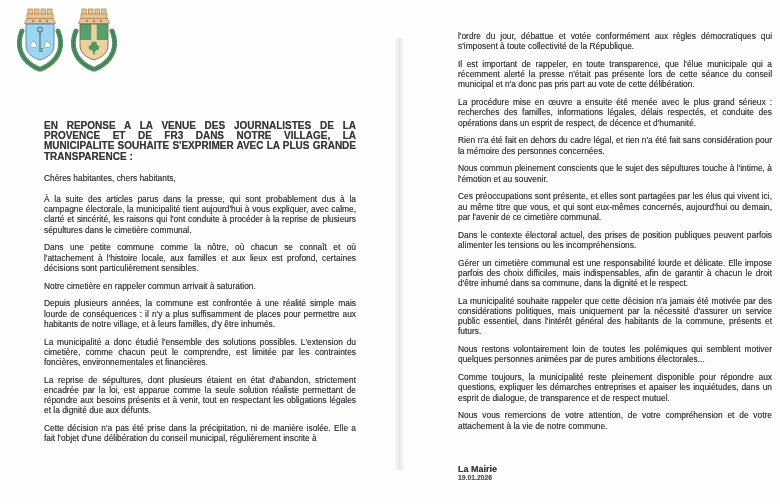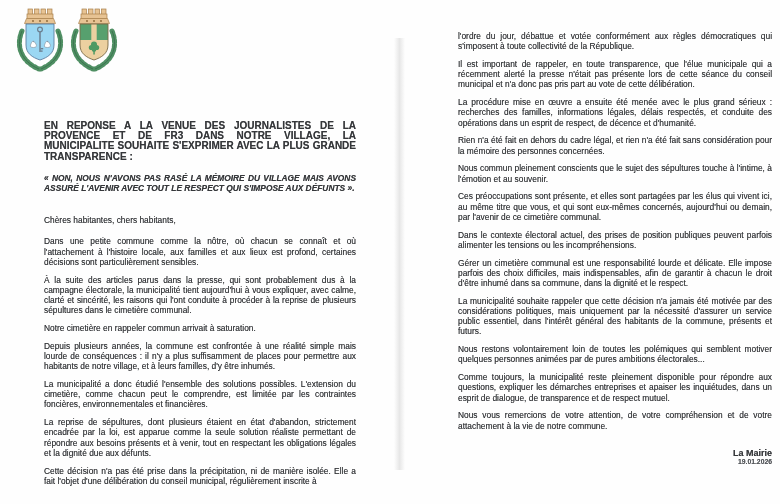--- a/index.html
+++ b/index.html
@@ -20,21 +20,21 @@
     font-size:8.4px;line-height:10.2px;font-weight:400;
     color:#35373a;
     text-shadow:0 0 .6px rgba(55,57,60,.65);
   }
   .col p{margin:0 0 7.6px 0;}
   .col-left{left:44px;top:121px;width:312px;}
   .col-right{left:458px;top:31px;width:314px;}
   .intro{font-weight:700;font-size:10px;margin-bottom:11px !important;}
   .quote{font-weight:700;font-style:italic;margin-bottom:22px !important;}
   .salutation{margin-bottom:11px !important;}
-  .signature{margin-top:17px;text-align:right;}
+  .signature{margin-top:33px;text-align:left;}
   .signature-name{font-weight:700;font-size:9px;line-height:10px;}
   .signature-date{font-weight:700;font-size:6.8px;line-height:8px;color:#55585c;}
 </style>
 </head>
 <body>
 
 <div class="sheet">
 
   <div class="emblems">
 
@@ -107,24 +107,23 @@
         </g>
       </g>
       <path d="M12 19 h28 v21 c0 8.5 -6.5 12.5 -14 15 c-7.5 -2.5 -14 -6.5 -14 -15 z" fill="none" stroke="#7a6a45" stroke-width="0.9"></path>
     </svg>
   </div>
 
   <div class="fold-shadow"></div>
 
   <div class="col col-left">
     <p class="intro">EN REPONSE A LA VENUE DES JOURNALISTES DE LA PROVENCE ET DE FR3 DANS NOTRE VILLAGE, LA MUNICIPALITE SOUHAITE S'EXPRIMER AVEC LA PLUS GRANDE TRANSPARENCE :</p>
-    <p class="quote">« NON, NOUS N'AVONS PAS RASÉ LA MÉMOIRE DU VILLAGE MAIS AVONS ASSURÉ L'AVENIR AVEC TOUT LE RESPECT QUI S'IMPOSE AUX DÉFUNTS ».</p>
     <p class="salutation">Chères habitantes, chers habitants,</p>
+    <p>À la suite des articles parus dans la presse, qui sont probablement dus à la campagne électorale, la municipalité tient aujourd'hui à vous expliquer, avec calme, clarté et sincérité, les raisons qui l'ont conduite à procéder à la reprise de plusieurs sépultures dans le cimetière communal.</p>
     <p>Dans une petite commune comme la nôtre, où chacun se connaît et où l'attachement à l'histoire locale, aux familles et aux lieux est profond, certaines décisions sont particulièrement sensibles.</p>
-    <p>À la suite des articles parus dans la presse, qui sont probablement dus à la campagne électorale, la municipalité tient aujourd'hui à vous expliquer, avec calme, clarté et sincérité, les raisons qui l'ont conduite à procéder à la reprise de plusieurs sépultures dans le cimetière communal.</p>
     <p>Notre cimetière en rappeler commun arrivait à saturation.</p>
     <p>Depuis plusieurs années, la commune est confrontée à une réalité simple mais lourde de conséquences : il n'y a plus suffisamment de places pour permettre aux habitants de notre village, et à leurs familles, d'y être inhumés.</p>
     <p>La municipalité a donc étudié l'ensemble des solutions possibles. L'extension du cimetière, comme chacun peut le comprendre, est limitée par les contraintes foncières, environnementales et financières.</p>
     <p>La reprise de sépultures, dont plusieurs étaient en état d'abandon, strictement encadrée par la loi, est apparue comme la seule solution réaliste permettant de répondre aux besoins présents et à venir, tout en respectant les obligations légales et la dignité due aux défunts.</p>
     <p>Cette décision n'a pas été prise dans la précipitation, ni de manière isolée. Elle a fait l'objet d'une délibération du conseil municipal, régulièrement inscrite à</p>
   </div>
 
   <div class="col col-right">
     <p>l'ordre du jour, débattue et votée conformément aux règles démocratiques qui s'imposent à toute collectivité de la République.</p>
     <p>Il est important de rappeler, en toute transparence, que l'élue municipale qui a récemment alerté la presse n'était pas présente lors de cette séance du conseil municipal et n'a donc pas pris part au vote de cette délibération.</p>

